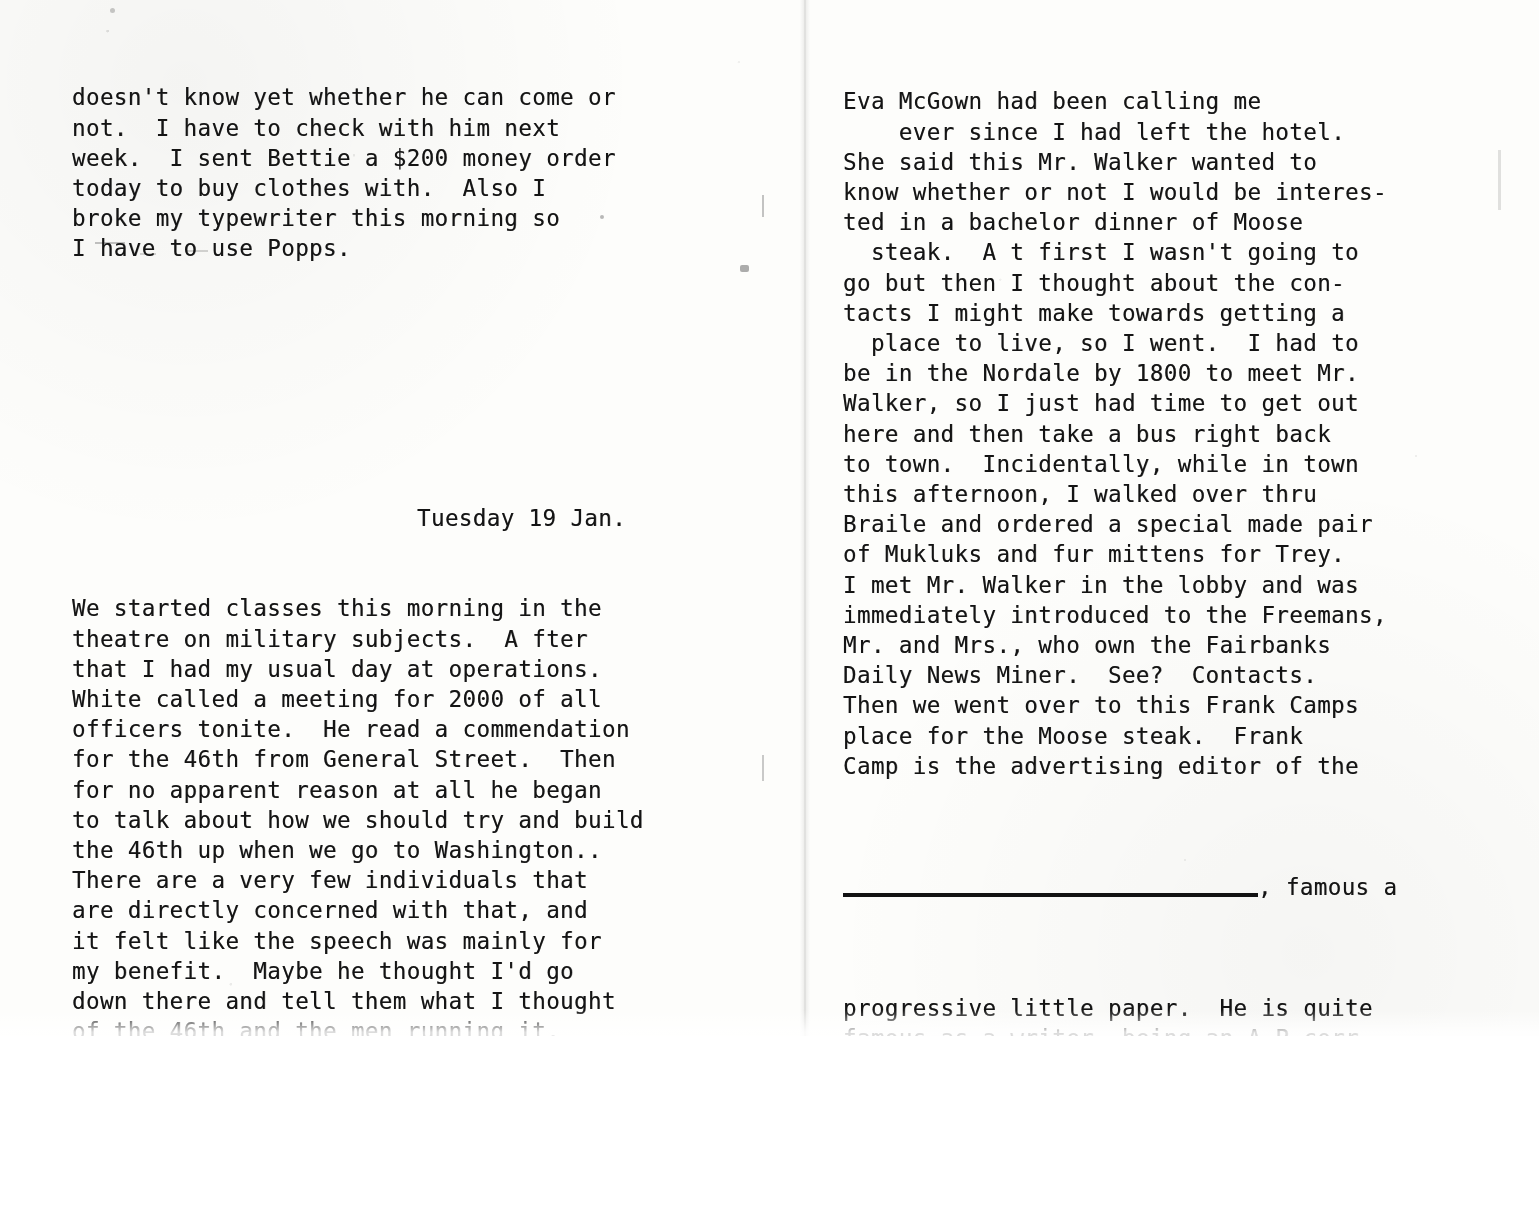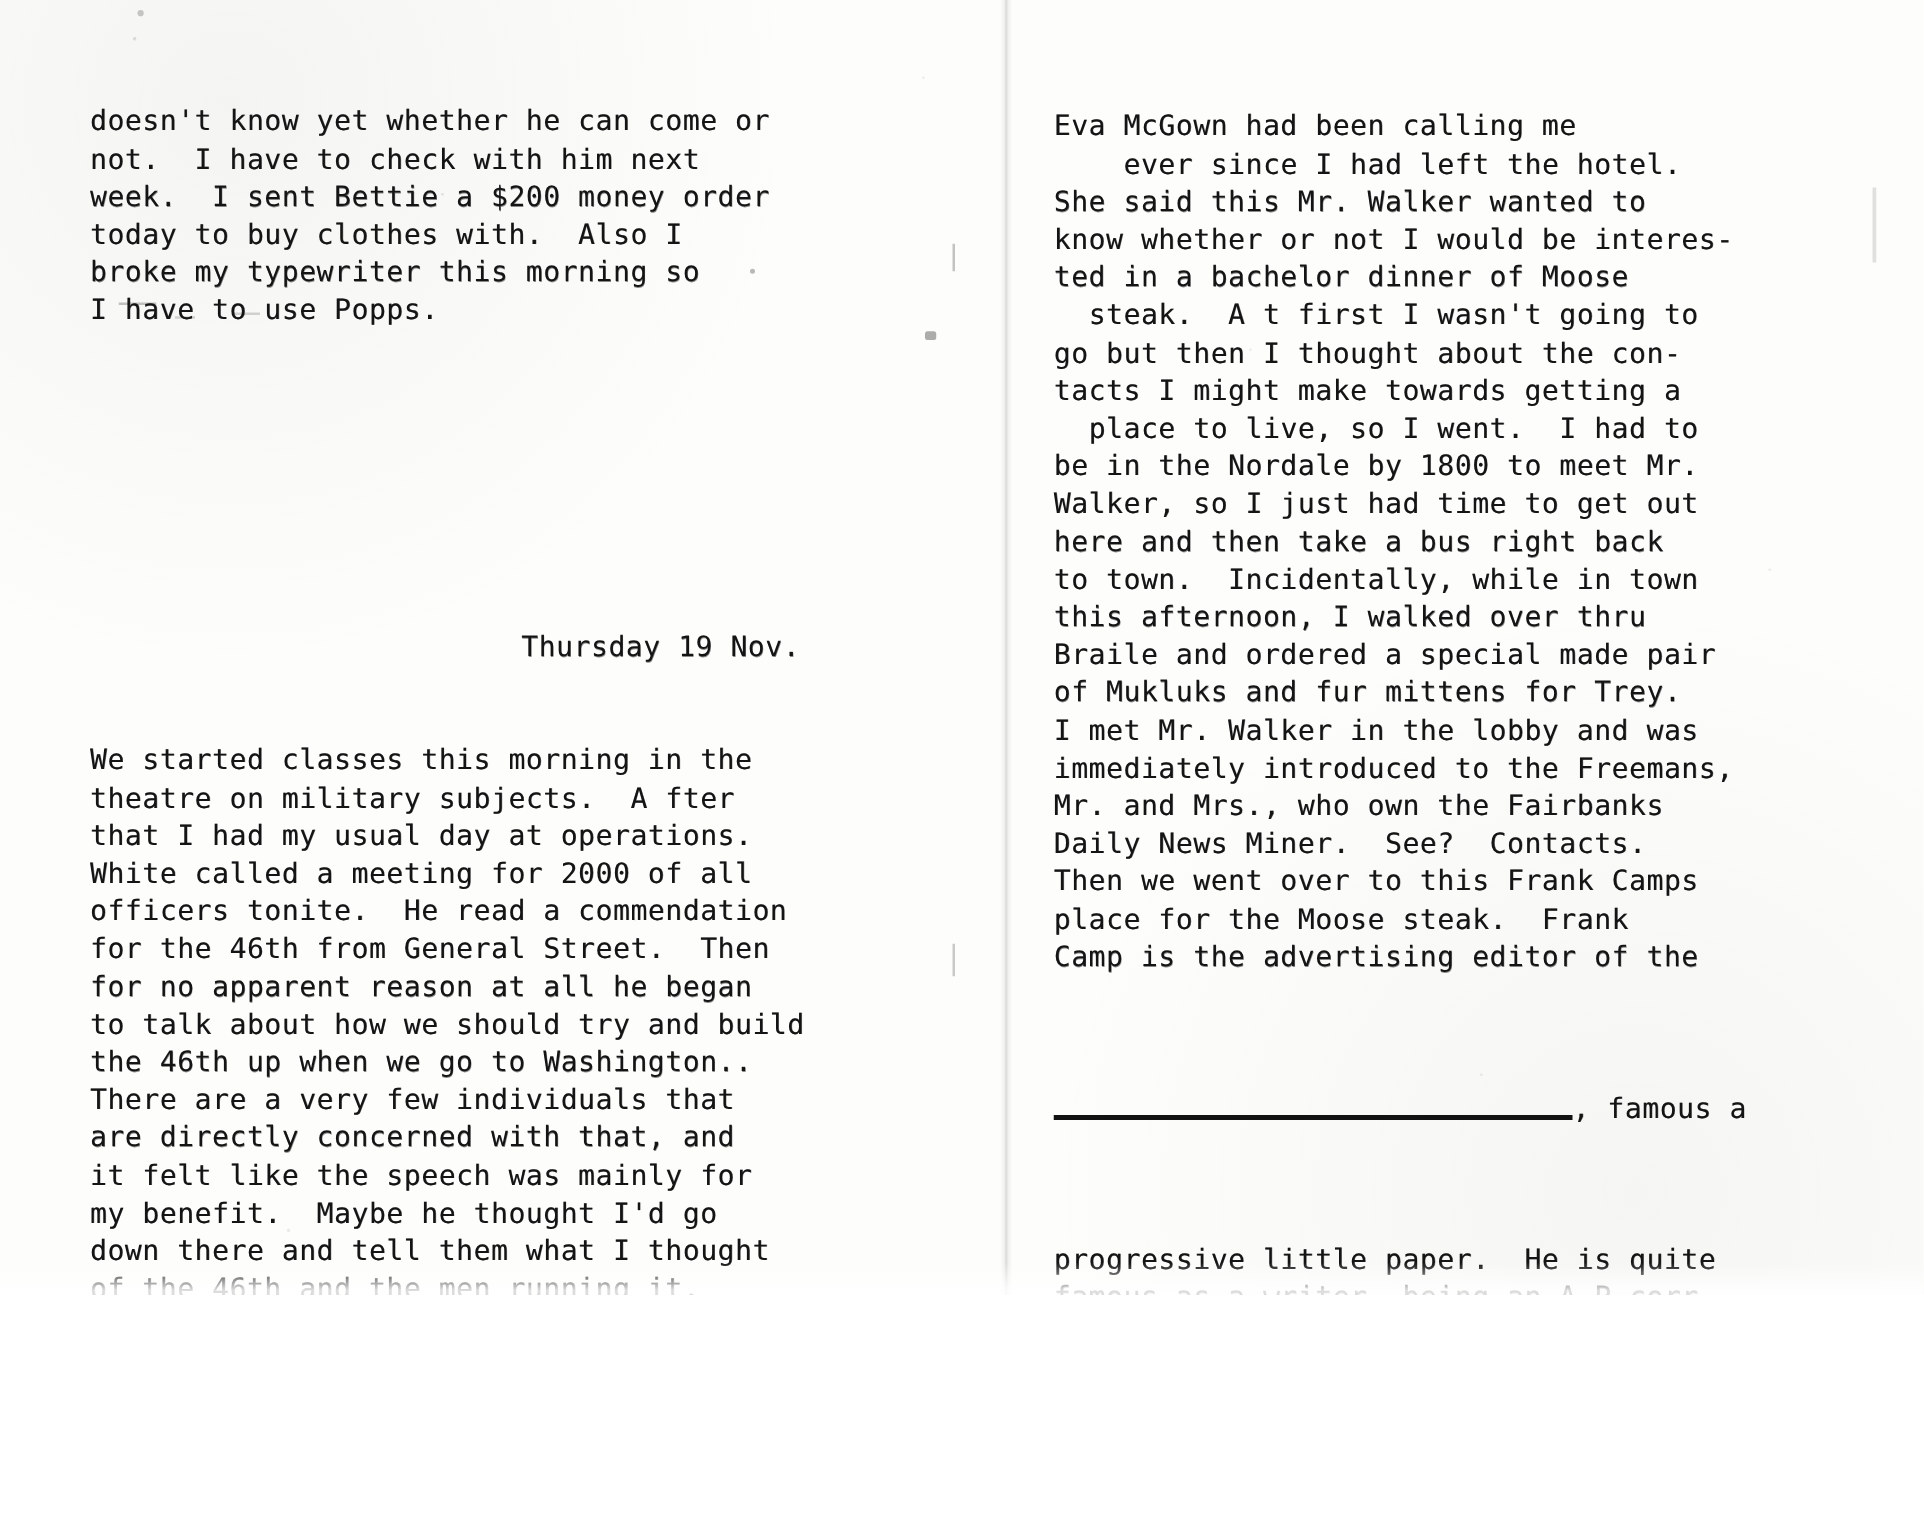--- a/index.html
+++ b/index.html
@@ -136,21 +136,21 @@
   <div class="col col-left">
     <p class="para">doesn't know yet whether he can come or
 not.  I have to check with him next
 week.  I sent Bettie a $200 money order
 today to buy clothes with.  Also I
 broke my typewriter this morning so
 I have to use Popps.</p>
 
     <div class="gap-med"></div>
 
-    <p class="heading-line date-head-1">Thursday 19 Nov.</p>
+    <p class="heading-line date-head-1">Tuesday 19 Jan.</p>
     <p class="para">We started classes this morning in the
 theatre on military subjects.  A fter
 that I had my usual day at operations.
 White called a meeting for 2000 of all
 officers tonite.  He read a commendation
 for the 46th from General Street.  Then
 for no apparent reason at all he began
 to talk about how we should try and build
 the 46th up when we go to Washington..
 There are a very few individuals that

